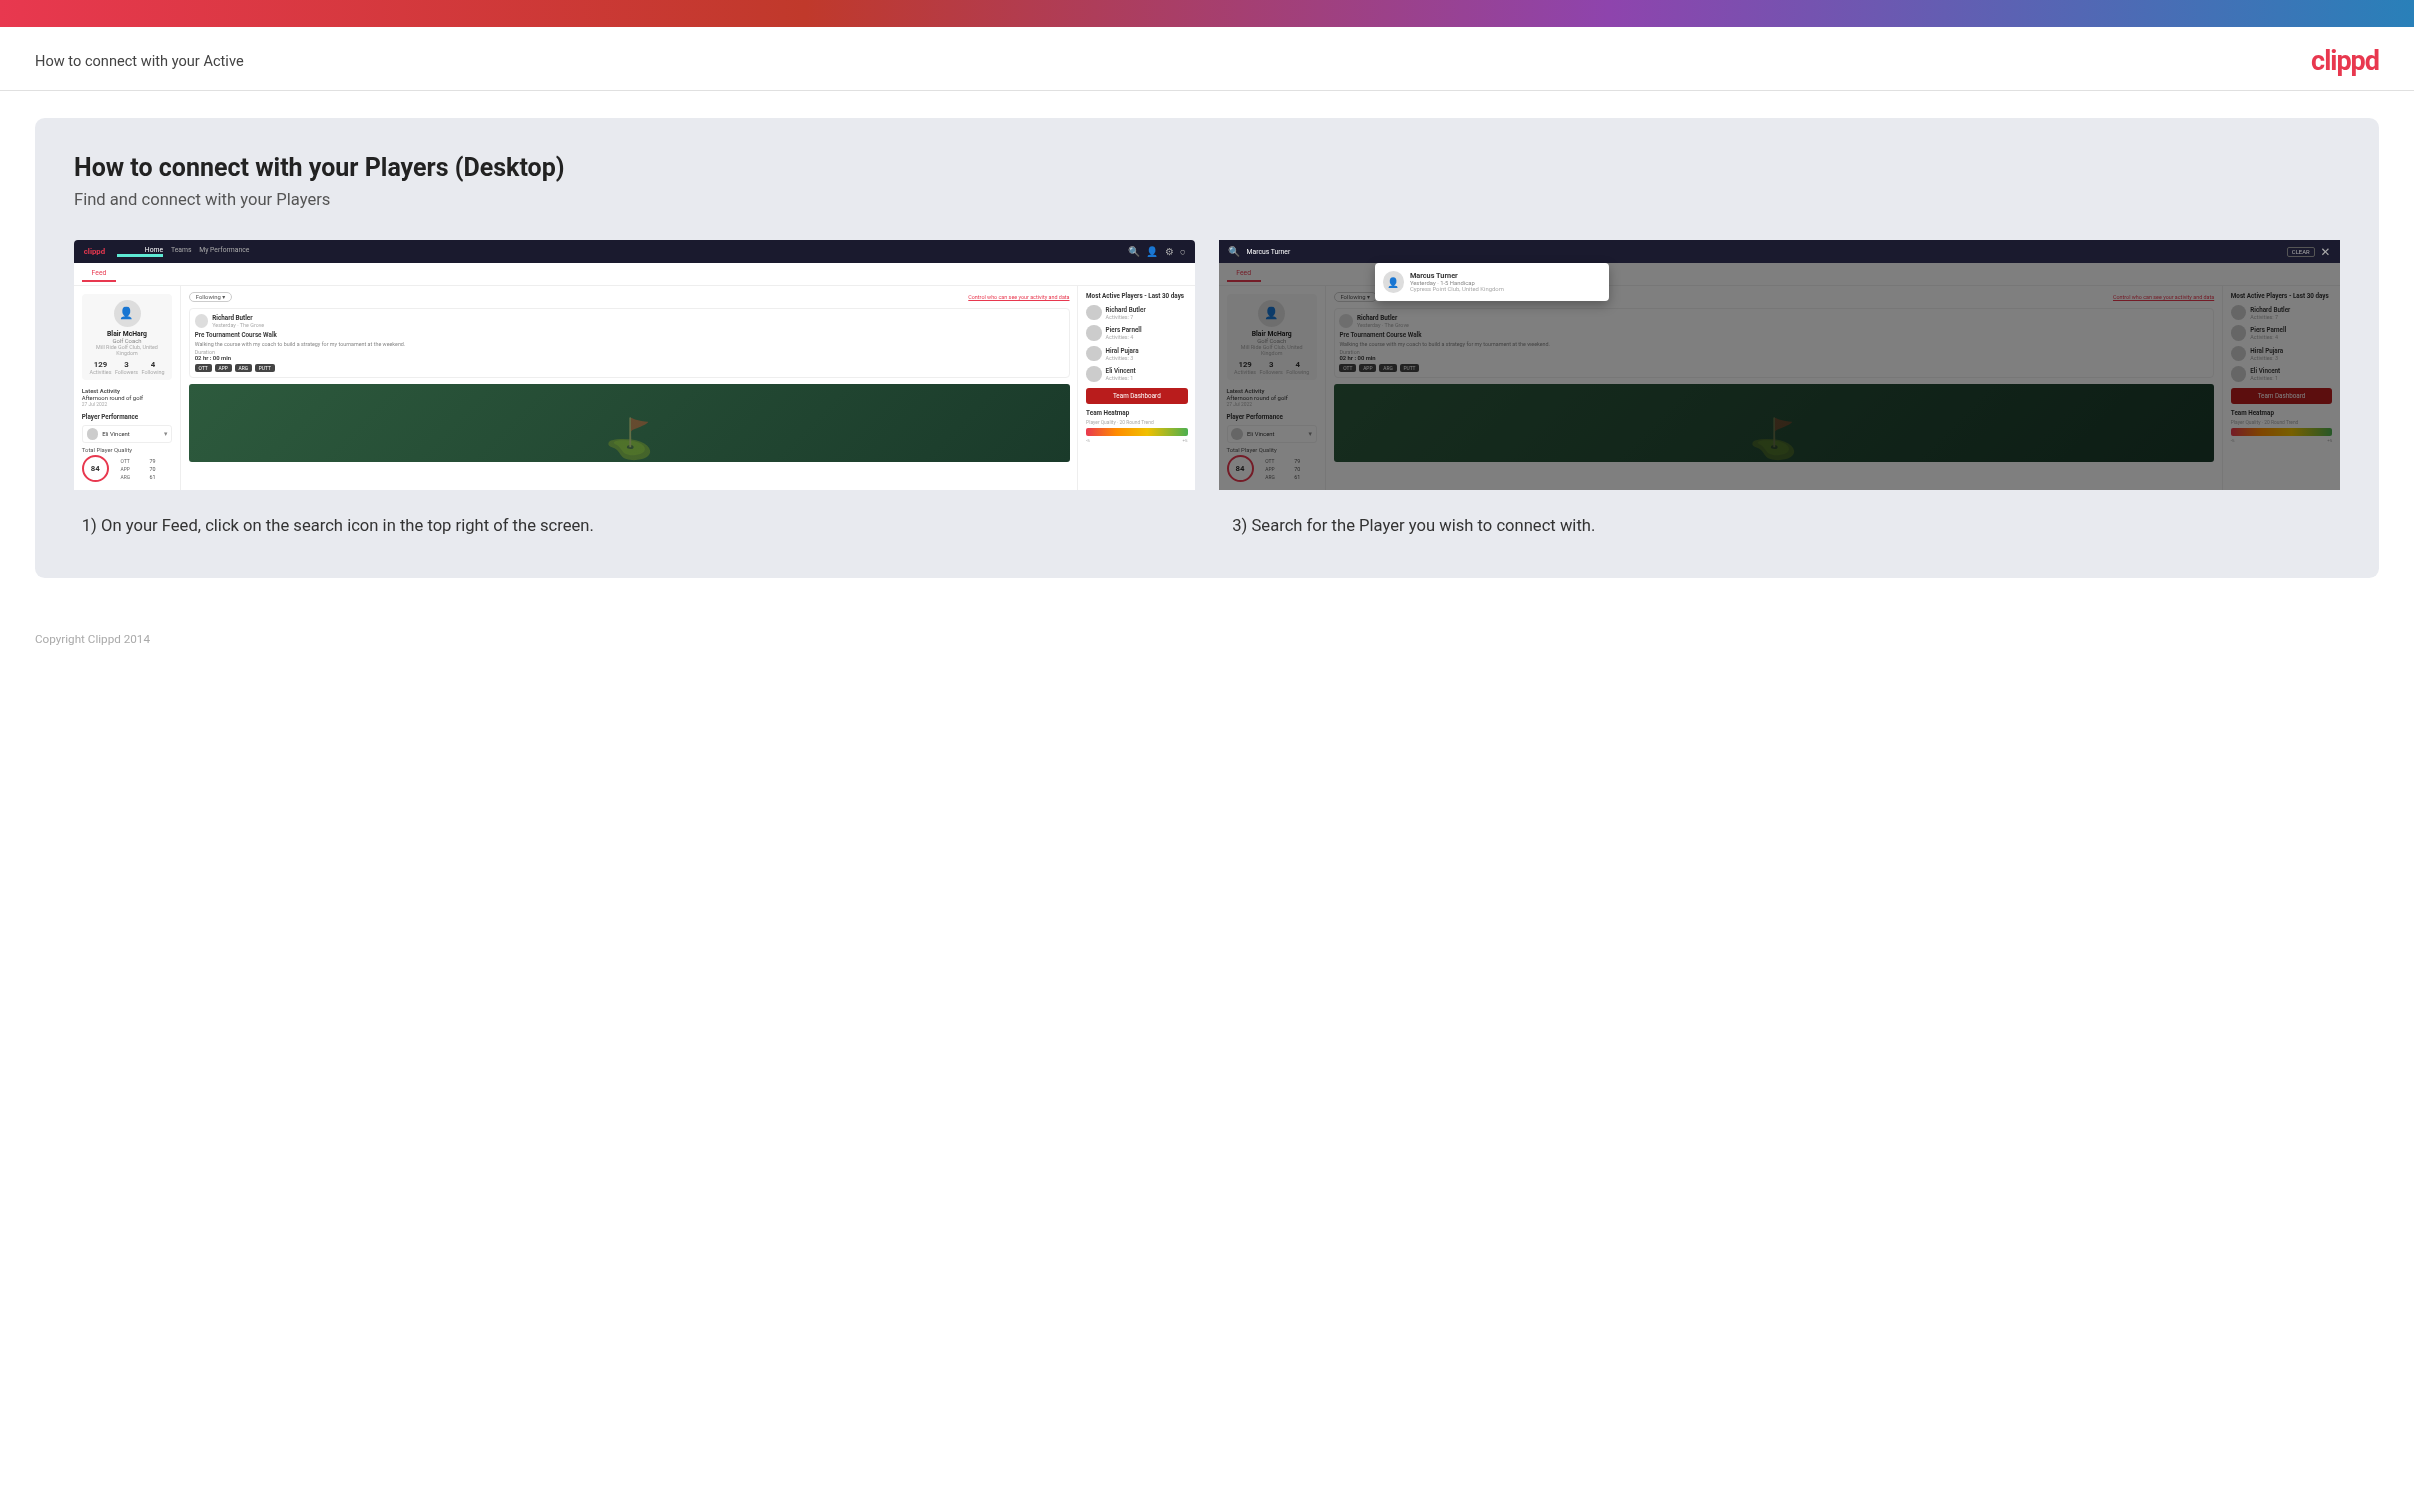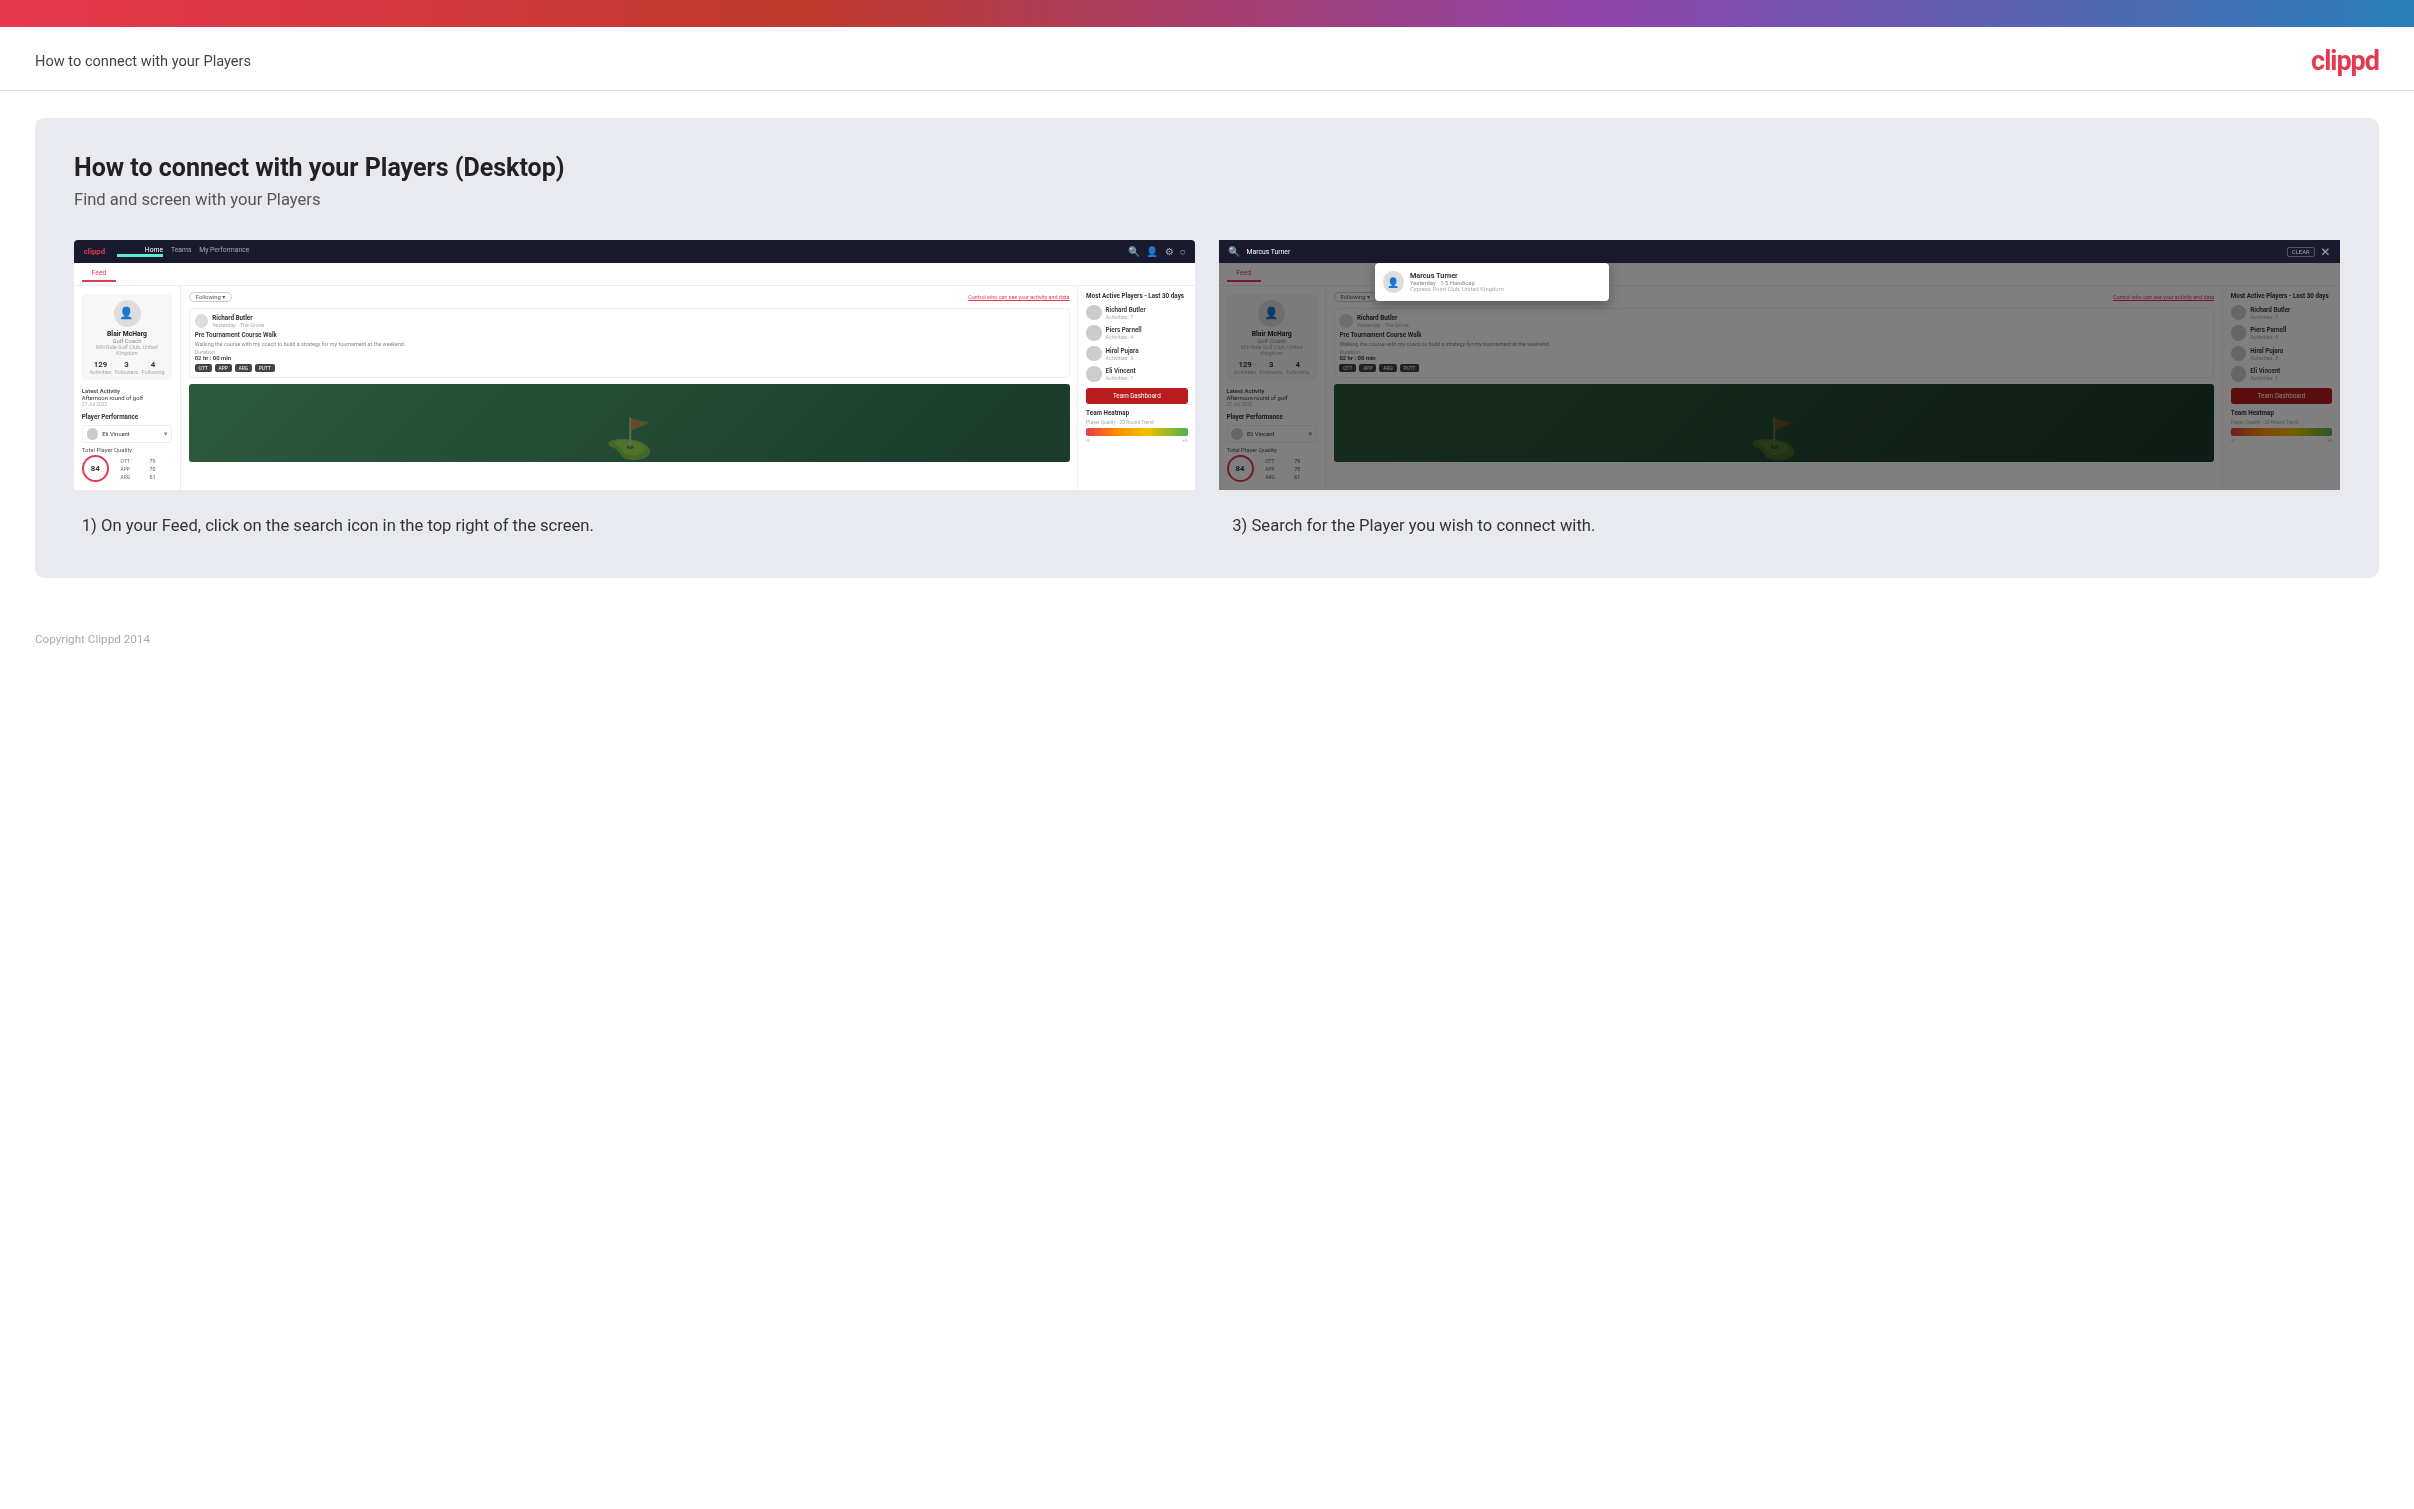--- a/index.html
+++ b/index.html
@@ -566,29 +566,29 @@
       font-size: 4.9px;
       color: #aaa;
     }
   </style>
 </head>
 <body>
 
 <div class="top-bar"></div>
 
 <div class="header">
-  <span class="header-title">How to connect with your Players</span>
+  <span class="header-title">How to connect with your Active</span>
   <span class="logo">clippd</span>
 </div>
 
 <div class="main-content">
 
   <div class="hero-section">
     <h1 class="hero-title">How to connect with your Players (Desktop)</h1>
-    <p class="hero-subtitle">Find and screen with your Players</p>
+    <p class="hero-subtitle">Find and connect with your Players</p>
 
     <div class="screenshots-row">
 
       <div class="screenshot-wrapper">
         <div class="mini-app">
 
           <div class="mini-nav">
             <span class="mini-logo">clippd</span>
             <div class="mini-nav-links">
               <span class="mini-nav-link active">Home</span>

